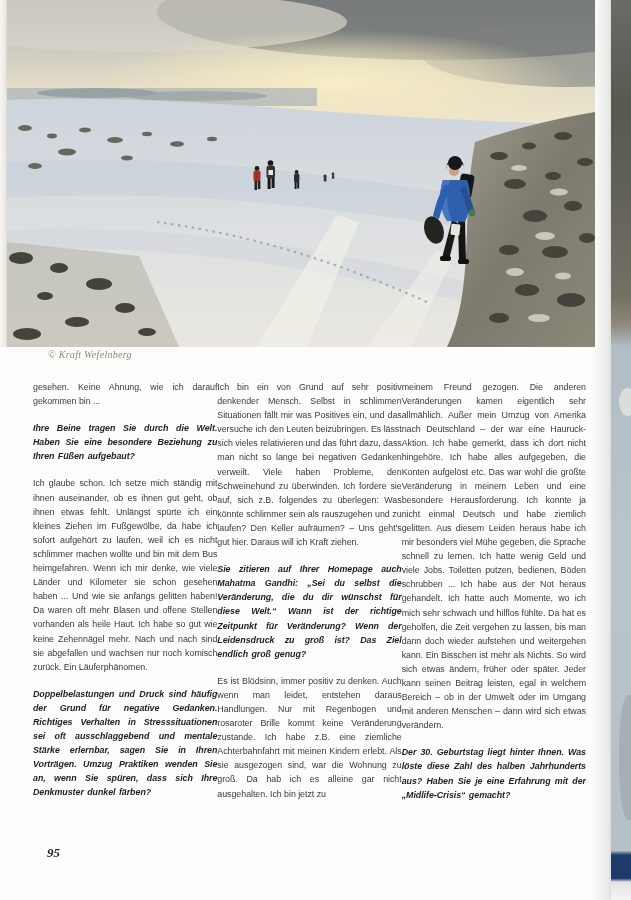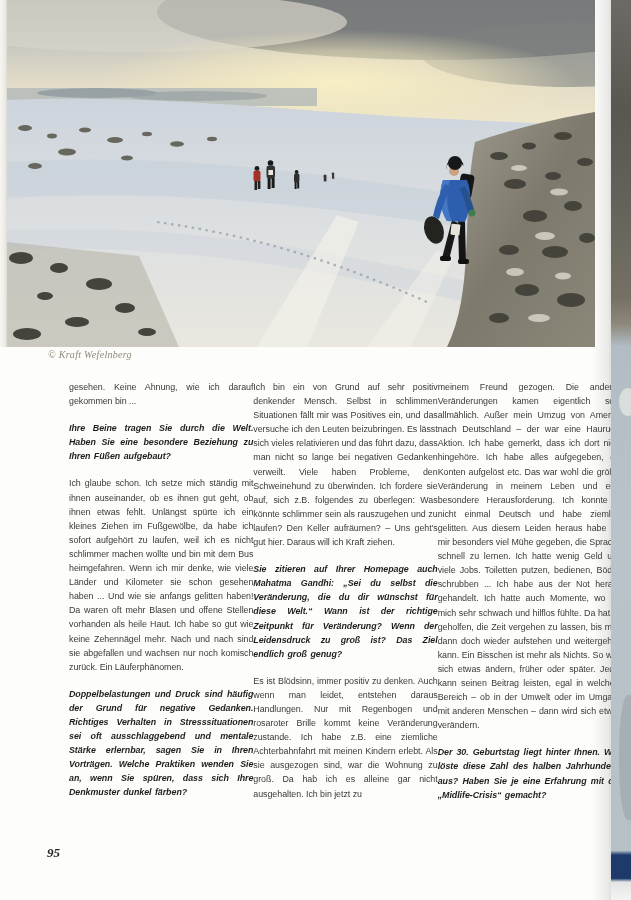--- a/index.html
+++ b/index.html
@@ -38,21 +38,21 @@
   }
   
   .credit{
     position:absolute;left:48px;top:349px;
     font-family:"Liberation Serif",serif;font-style:italic;
     font-size:10px;color:#8f897b;letter-spacing:.3px;
   }
   
   .article{
     position:absolute;left:33px;top:380px;width:553px;height:496px;
-    display:flex;overflow:hidden;margin-left:36px;
+    display:flex;overflow:hidden;
   }
   .column{flex:1 1 0;min-width:0;}
   .column p{
     margin:0 0 13px 0;
     font-size:8.9px;line-height:14.1px;
     color:#3a3a3a;text-align:justify;
     letter-spacing:-0.05px;
   }
   .column p.question{
     font-weight:bold;font-style:italic;color:#1e1e1e;
@@ -220,21 +220,21 @@
   </g>
 </svg>
 
 <div class="credit">© Kraft Wefelnberg</div>
 
 <div class="article">
     <div class="column">
       <p class="answer">gesehen. Keine Ahnung, wie ich darauf gekommen bin ...</p>
       <p class="question">Ihre Beine tragen Sie durch die Welt. Haben Sie eine besondere Beziehung zu Ihren Füßen aufgebaut?</p>
       <p class="answer">Ich glaube schon. Ich setze mich ständig mit ihnen auseinander, ob es ihnen gut geht, ob ihnen etwas fehlt. Unlängst spürte ich ein kleines Ziehen im Fußgewölbe, da habe ich sofort aufgehört zu laufen, weil ich es nicht schlimmer machen wollte und bin mit dem Bus heimgefahren. Wenn ich mir denke, wie viele Länder und Kilometer sie schon gesehen haben ... Und wie sie anfangs gelitten haben! Da waren oft mehr Blasen und offene Stellen vorhanden als heile Haut. Ich habe so gut wie keine Zehennägel mehr. Nach und nach sind sie abgefallen und wachsen nur noch komisch zurück. Ein Läuferphänomen.</p>
-      <p class="question">Doppelbelastungen und Druck sind häufig der Grund für negative Gedanken. Richtiges Verhalten in Stresssituationen sei oft ausschlaggebend und mentale Stärke erlernbar, sagen Sie in Ihren Vorträgen. Welche Praktiken wenden Sie an, wenn Sie spüren, dass sich Ihre Denkmuster dunkel färben?</p>
+      <p class="question">Doppelbelastungen und Druck sind häufig der Grund für negative Gedanken. Richtiges Verhalten in Stresssituationen sei oft ausschlaggebend und mentale Stärke erlernbar, sagen Sie in Ihren Vorträgen. Umzug Praktiken wenden Sie an, wenn Sie spüren, dass sich Ihre Denkmuster dunkel färben?</p>
     </div>
     <div class="column">
       <p class="answer">Ich bin ein von Grund auf sehr positiv denkender Mensch. Selbst in schlimmen Situationen fällt mir was Positives ein, und das versuche ich den Leuten beizubringen. Es lässt sich vieles relativieren und das führt dazu, dass man nicht so lange bei negativen Gedanken verweilt. Viele haben Probleme, den Schweinehund zu überwinden. Ich fordere sie auf, sich z.B. folgendes zu überlegen: Was könnte schlimmer sein als rauszugehen und zu laufen? Den Keller aufräumen? – Uns geht's gut hier. Daraus will ich Kraft ziehen.</p>
       <p class="question">Sie zitieren auf Ihrer Homepage auch Mahatma Gandhi: „Sei du selbst die Veränderung, die du dir wünschst für diese Welt.“ Wann ist der richtige Zeitpunkt für Veränderung? Wenn der Leidensdruck zu groß ist? Das Ziel endlich groß genug?</p>
       <p class="answer">Es ist Blödsinn, immer positiv zu denken. Auch wenn man leidet, entstehen daraus Handlungen. Nur mit Regenbogen und rosaroter Brille kommt keine Veränderung zustande. Ich habe z.B. eine ziemliche Achterbahnfahrt mit meinen Kindern erlebt. Als sie ausgezogen sind, war die Wohnung zu groß. Da hab ich es alleine gar nicht ausgehalten. Ich bin jetzt zu</p>
     </div>
     <div class="column">
       <p class="answer">meinem Freund gezogen. Die anderen Veränderungen kamen eigentlich sehr allmählich. Außer mein Umzug von Amerika nach Deutschland – der war eine Hauruck-Aktion. Ich habe gemerkt, dass ich dort nicht hingehöre. Ich habe alles aufgegeben, die Konten aufgelöst etc. Das war wohl die größte Veränderung in meinem Leben und eine besondere Herausforderung. Ich konnte ja nicht einmal Deutsch und habe ziemlich gelitten. Aus diesem Leiden heraus habe ich mir besonders viel Mühe gegeben, die Sprache schnell zu lernen. Ich hatte wenig Geld und viele Jobs. Toiletten putzen, bedienen, Böden schrubben ... Ich habe aus der Not heraus gehandelt. Ich hatte auch Momente, wo ich mich sehr schwach und hilflos fühlte. Da hat es geholfen, die Zeit vergehen zu lassen, bis man dann doch wieder aufstehen und weitergehen kann. Ein Bisschen ist mehr als Nichts. So wird sich etwas ändern, früher oder später. Jeder kann seinen Beitrag leisten, egal in welchem Bereich – ob in der Umwelt oder im Umgang mit anderen Menschen – dann wird sich etwas verändern.</p>
       <p class="question">Der 30. Geburtstag liegt hinter Ihnen. Was löste diese Zahl des halben Jahrhunderts aus? Haben Sie je eine Erfahrung mit der „Midlife-Crisis“ gemacht?</p>
     </div>

